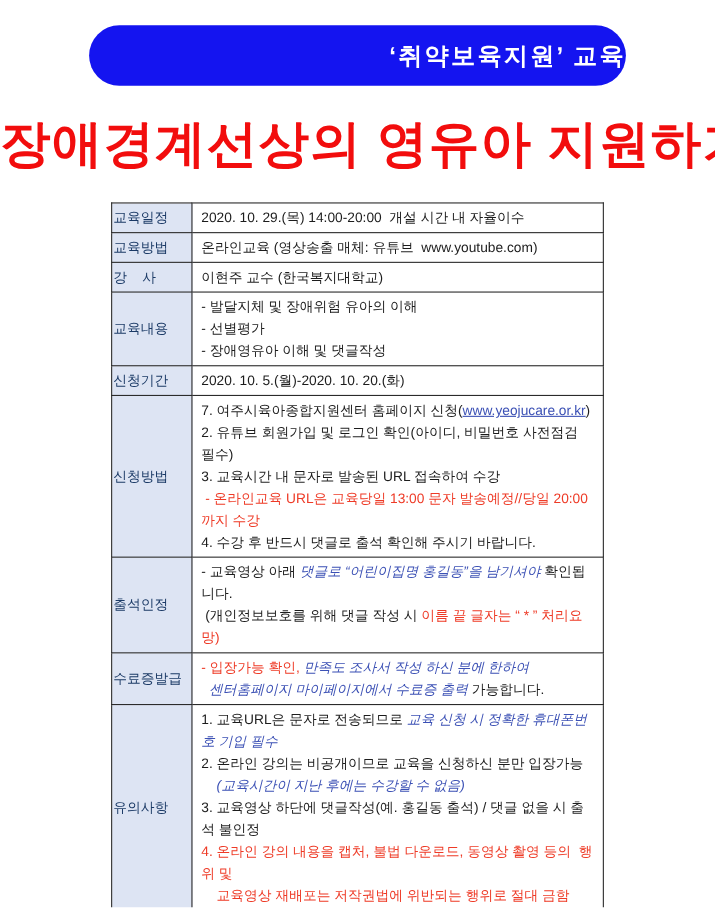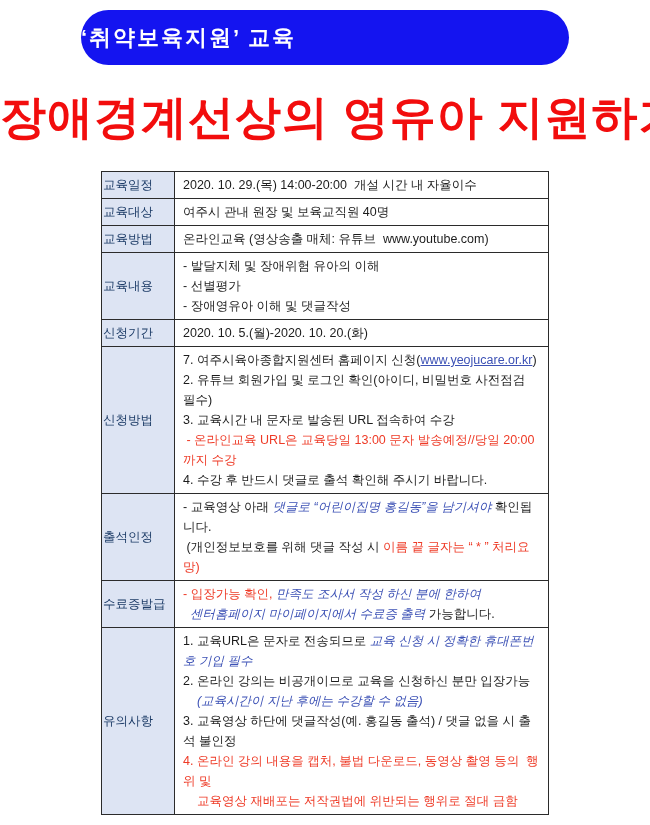--- a/index.html
+++ b/index.html
@@ -5,25 +5,25 @@
   html,body{margin:0;padding:0;background:#ffffff;}
   .page{
     position:relative;
     width:650px;height:825px;
     margin:0 auto;
     background:#ffffff;
     font-family:"Liberation Sans","DejaVu Sans",sans-serif;
     overflow:hidden;
   }
   .banner{
-    margin:10px auto 0;
+    margin:23px auto 0;
     width:488px;height:55px;
     background:var(--banner_bg);
     border-radius:28px;
-    display:flex;align-items:center;justify-content:flex-start;
+    display:flex;align-items:center;justify-content:flex-end;
     color:#ffffff;font-size:22px;font-weight:700;letter-spacing:2px;
   }
   .title{
     margin-top:22px;
     text-align:left;
     color:var(--title_red);
     font-size:46px;font-weight:800;letter-spacing:1px;
     white-space:nowrap;
   }
   table.info-table{
@@ -68,29 +68,29 @@
 
   <table class="info-table">
     <tbody>
         <tr>
           <td class="label">교육일정</td>
           <td class="content">
             <div class="line"><span>2020. 10. 29.(목) 14:00-20:00  개설 시간 내 자율이수</span></div>
           </td>
         </tr>
         <tr>
-          <td class="label">교육대상</td>
+          <td class="label">교육방법</td>
           <td class="content">
-            <div class="line"><span>여주시 관내 원장 및 보육교직원 40명</span></div>
+            <div class="line"><span>온라인교육 (영상송출 매체: 유튜브  www.youtube.com)</span></div>
           </td>
         </tr>
         <tr>
-          <td class="label">교육방법</td>
+          <td class="label">강    사</td>
           <td class="content">
-            <div class="line"><span>온라인교육 (영상송출 매체: 유튜브  www.youtube.com)</span></div>
+            <div class="line"><span>이현주 교수 (한국복지대학교)</span></div>
           </td>
         </tr>
         <tr>
           <td class="label">교육내용</td>
           <td class="content">
             <div class="line"><span>- 발달지체 및 장애위험 유아의 이해</span></div>
             <div class="line"><span>- 선별평가</span></div>
             <div class="line"><span>- 장애영유아 이해 및 댓글작성</span></div>
           </td>
         </tr>

